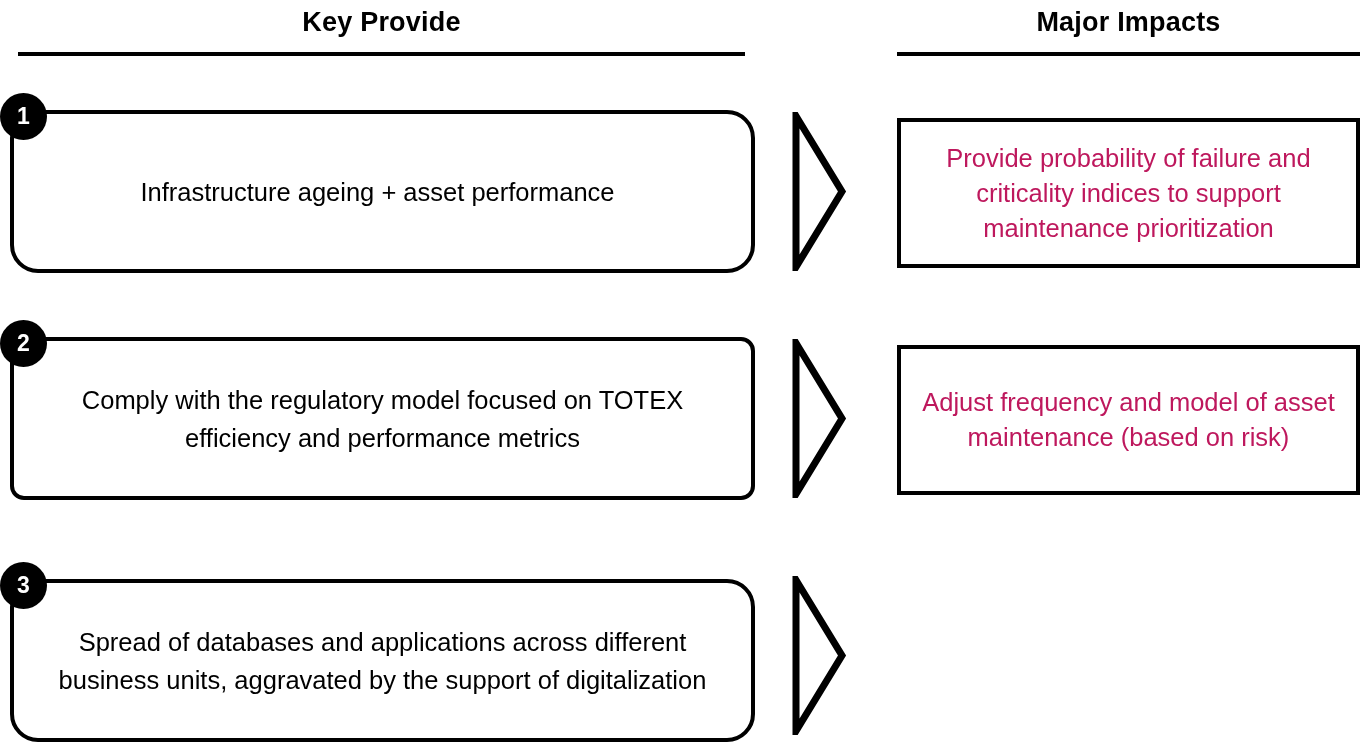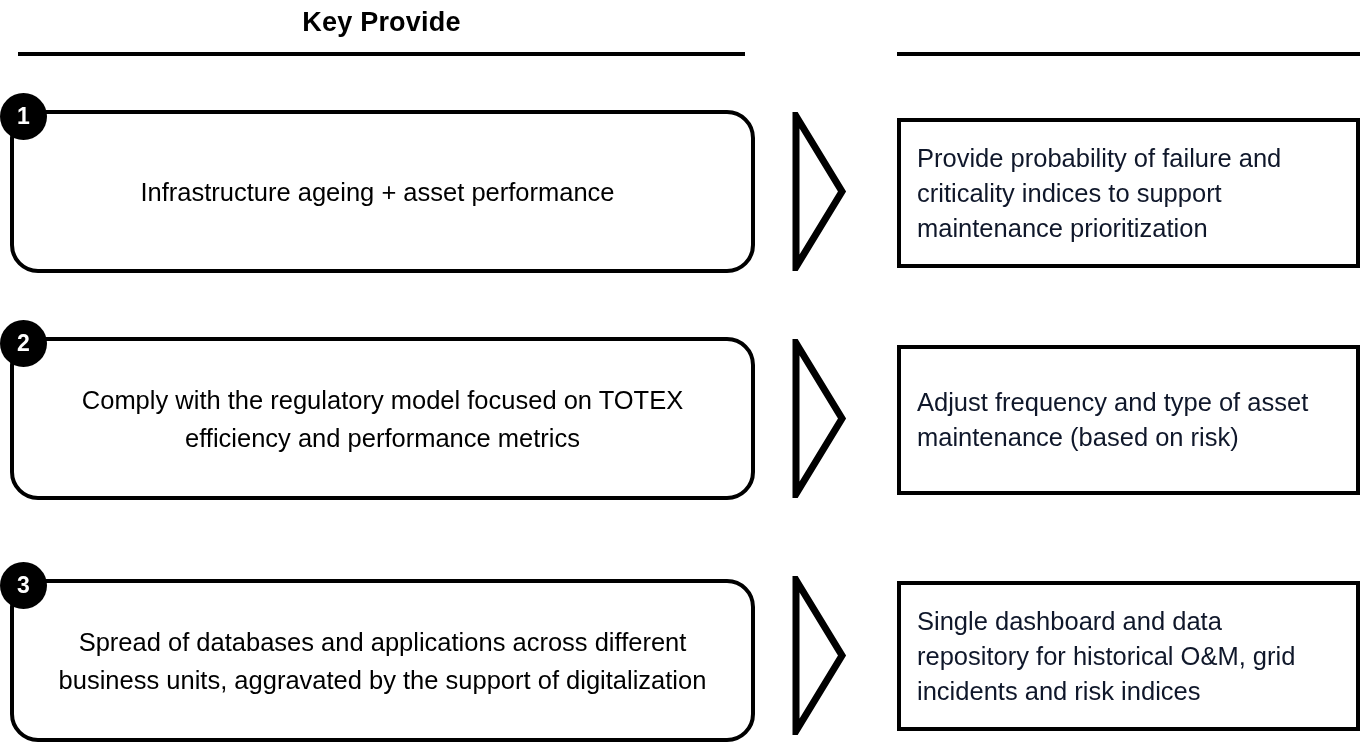--- a/index.html
+++ b/index.html
@@ -68,21 +68,21 @@
     box-sizing: border-box;
     border: 4px solid #000;
     border-radius: 28px;
     background: #fff;
     display: flex;
     align-items: center;
     justify-content: center;
     padding: 8px 34px 8px 34px;
   }
   .row-1 .driver-box { height: 163px; padding-left: 24px; }
-  .row-2 .driver-box { height: 163px; }
+  .row-2 .driver-box { height: 163px; border-radius: 14px; }
   .row-3 .driver-box { height: 163px; }
 
   .driver-text {
     text-align: center;
     font-size: 25.5px;
     line-height: 38px;
     color: #000;
   }
 
   
@@ -126,33 +126,35 @@
     display: flex;
     align-items: center;
     justify-content: center;
     padding: 6px 16px;
   }
   .row-1 .impact-box { height: 150px; }
   .row-2 .impact-box { height: 150px; }
   .row-3 .impact-box { top: 19px; height: 150px; }
 
   .impact-text {
+    text-align: center;
     font-size: 25.5px;
     line-height: 35px;
-    color: #0f172a;
+    color: #be185d;
   }
 </style>
 </head>
 <body>
 
 <div class="canvas">
 
   <div class="col-header left">Key Provide</div>
   <div class="col-rule left"></div>
 
+  <div class="col-header right">Major Impacts</div>
   <div class="col-rule right"></div>
 
   <div class="row row-1">
     <div class="driver-box">
       <div class="driver-text">Infrastructure ageing + asset performance</div>
     </div>
     <div class="badge">1</div>
 
     <svg class="chevron" viewBox="0 0 56 159">
       <polygon points="5,4 51,79.5 5,155" fill="none" stroke="#000000" stroke-width="7" stroke-linejoin="miter"></polygon>
@@ -167,32 +169,29 @@
     <div class="driver-box">
       <div class="driver-text">Comply with the regulatory model focused on TOTEX efficiency and performance metrics</div>
     </div>
     <div class="badge">2</div>
 
     <svg class="chevron" viewBox="0 0 56 159">
       <polygon points="5,4 51,79.5 5,155" fill="none" stroke="#000000" stroke-width="7" stroke-linejoin="miter"></polygon>
     </svg>
 
     <div class="impact-box">
-      <div class="impact-text">Adjust frequency and type of asset maintenance (based on risk)</div>
+      <div class="impact-text">Adjust frequency and model of asset maintenance (based on risk)</div>
     </div>
   </div>
 
   <div class="row row-3">
     <div class="driver-box">
       <div class="driver-text">Spread of databases and applications across different business units, aggravated by the support of digitalization</div>
     </div>
     <div class="badge">3</div>
 
     <svg class="chevron" viewBox="0 0 56 159">
       <polygon points="5,4 51,79.5 5,155" fill="none" stroke="#000000" stroke-width="7" stroke-linejoin="miter"></polygon>
     </svg>
 
-    <div class="impact-box">
-      <div class="impact-text">Single dashboard and data repository for historical O&amp;M, grid incidents and risk indices</div>
-    </div>
   </div>
 
 </div>
 
 </body></html>

